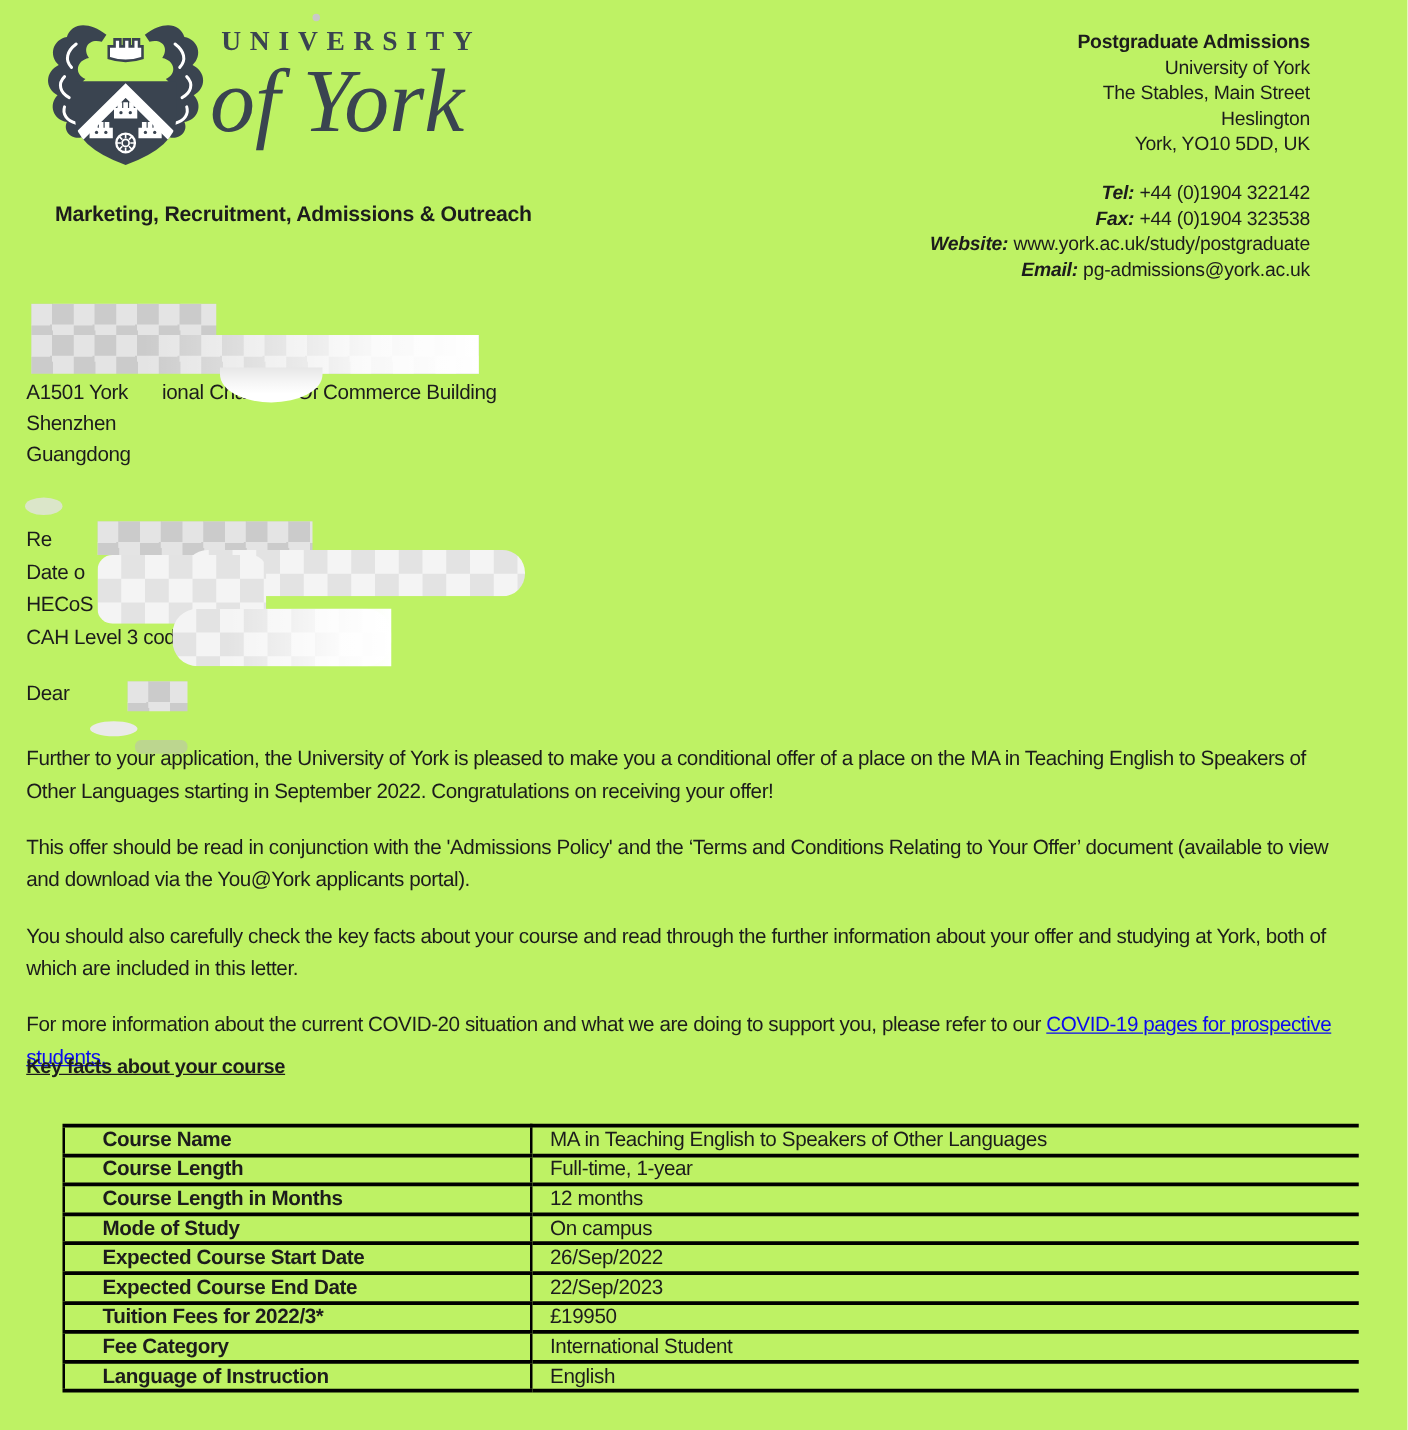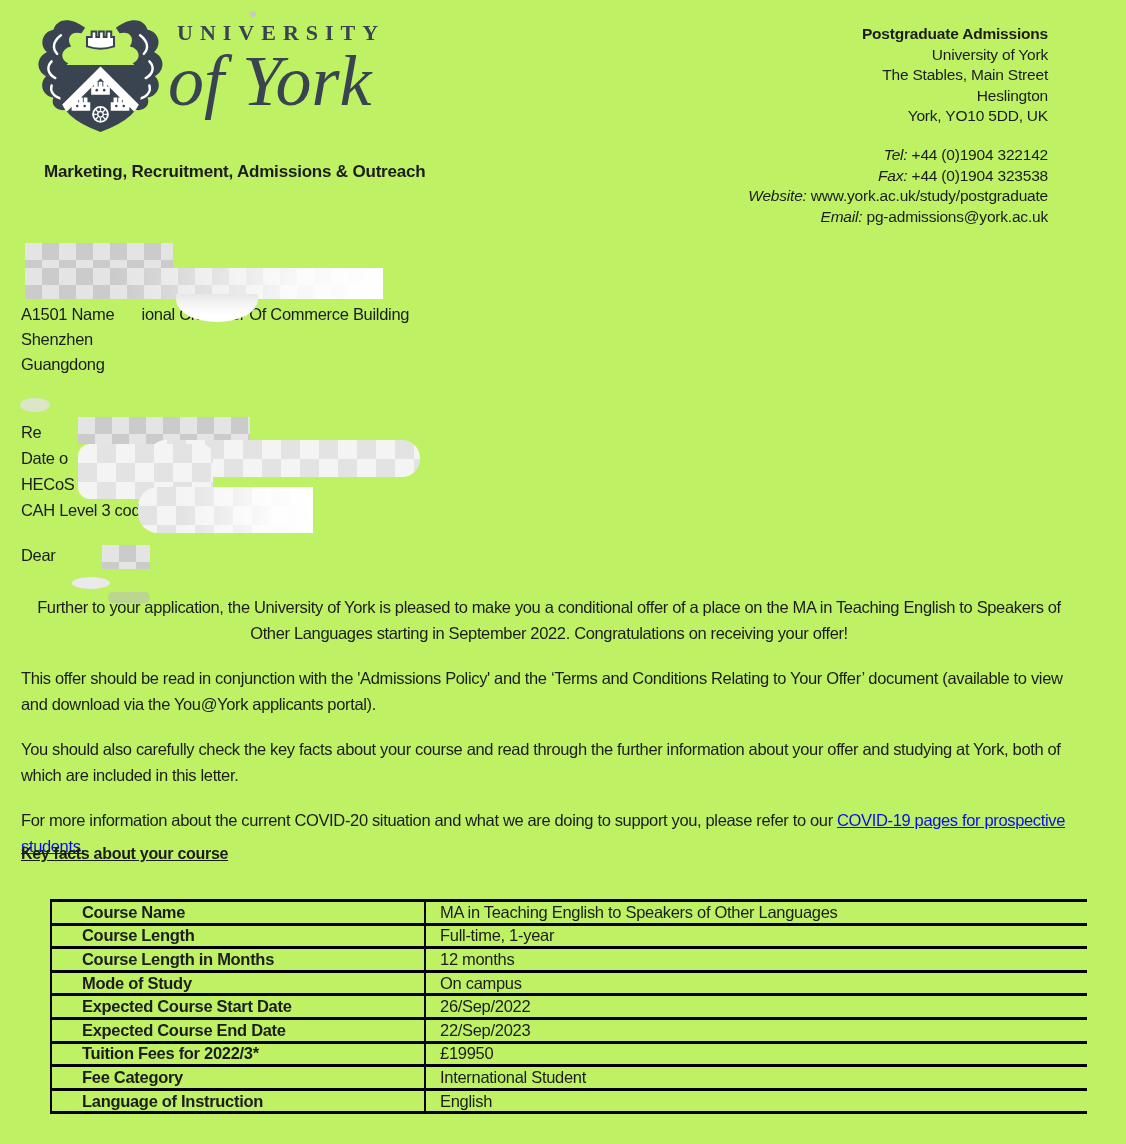--- a/index.html
+++ b/index.html
@@ -17,30 +17,30 @@
   }
   .logo-york {
     left:168px; top:42px; font-family:Liberation Serif, serif; font-style:italic;
     font-size:72px; color:#3a4450; line-height:78px;
   }
   .dept { left:44px; top:162px; font-size:17px; font-weight:bold; letter-spacing:-0.2px; }
 
   .hq { right:78px; top:24px; text-align:right; font-size:15.5px; line-height:20.6px; letter-spacing:-0.2px; }
   .hq .hq-title { font-weight:bold; }
   .contacts { margin-top:18px; }
-  .c-label { font-weight:normal; font-style:italic; }
+  .c-label { font-weight:bold; font-style:italic; }
 
   
   .recip { left:21px; top:302px; font-size:16.5px; line-height:25.2px; letter-spacing:-0.3px; }
   .refblk { left:21px; top:419px; font-size:16.5px; line-height:26px; letter-spacing:-0.3px; }
   .salut  { left:21px; top:546px; font-size:16.5px; letter-spacing:-0.3px; }
 
   
   .para { left:21px; width:1056px; font-size:16.5px; line-height:26px; letter-spacing:-0.35px; }
-  .p1 { top:594px;text-align:center; } .p2 { top:665px; } .p3 { top:736px; } .p4 { top:807px; }
+  .p1 { top:594px; } .p2 { top:665px; } .p3 { top:736px; } .p4 { top:807px; }
   a.doclink { color:#0b0bee; text-decoration:underline; }
 
   
   .kf-head { left:21px; top:845px; font-size:16px; font-weight:bold; letter-spacing:-0.3px;text-decoration:underline; }
   table.kf {
     position:absolute; left:50px; top:899px; width:1037px;
     border-collapse:collapse; table-layout:fixed;
     border-top:3px solid #000; border-left:2.5px solid #000;
     font-size:16.5px; letter-spacing:-0.3px;
   }
@@ -122,21 +122,21 @@
     <div>York, YO10 5DD, UK</div>
     <div class="contacts">
       <div><span class="c-label">Tel:</span> <span>+44 (0)1904 322142</span></div>
       <div><span class="c-label">Fax:</span> <span>+44 (0)1904 323538</span></div>
       <div><span class="c-label">Website:</span> <span>www.york.ac.uk/study/postgraduate</span></div>
       <div><span class="c-label">Email:</span> <span>pg-admissions@york.ac.uk</span></div>
     </div>
   </div>
 
   <div class="abs recip">
-    <div><span>A1501 Name</span><span style="visibility:hidden">rnat</span><span>ional Chamber Of Commerce Building</span></div>
+    <div><span>A1501 York</span><span style="visibility:hidden">rnat</span><span>ional Chamber Of Commerce Building</span></div>
     <div>Shenzhen</div>
     <div>Guangdong</div>
   </div>
 
   <div class="abs refblk">
     <div>Re</div>
     <div>Date o</div>
     <div>HECoS codes</div>
     <div>CAH Level 3 codes.</div>
   </div>

